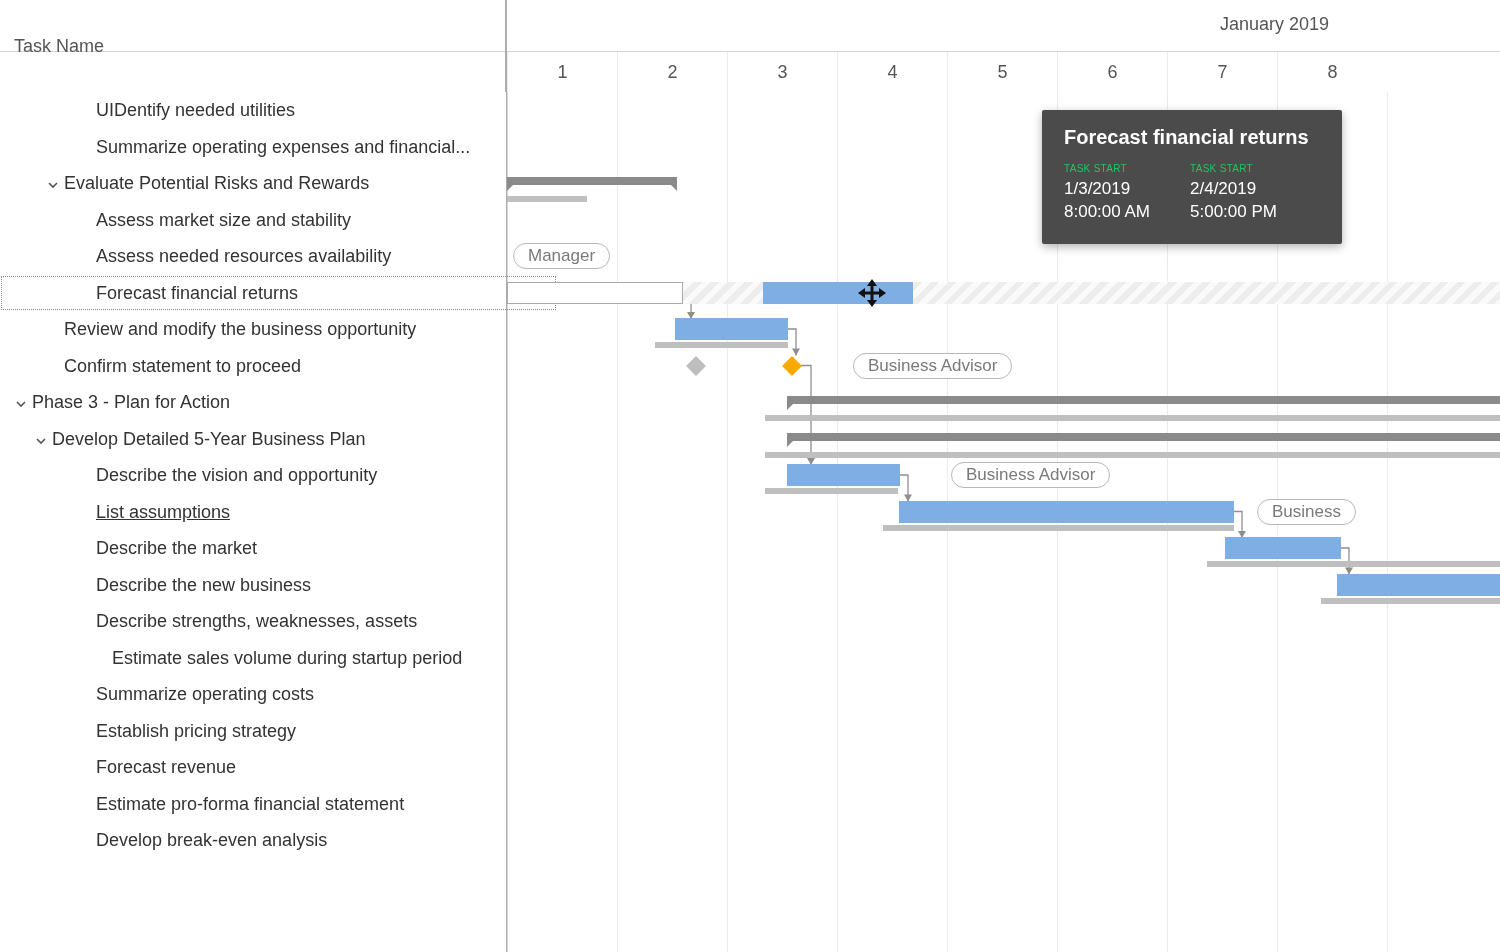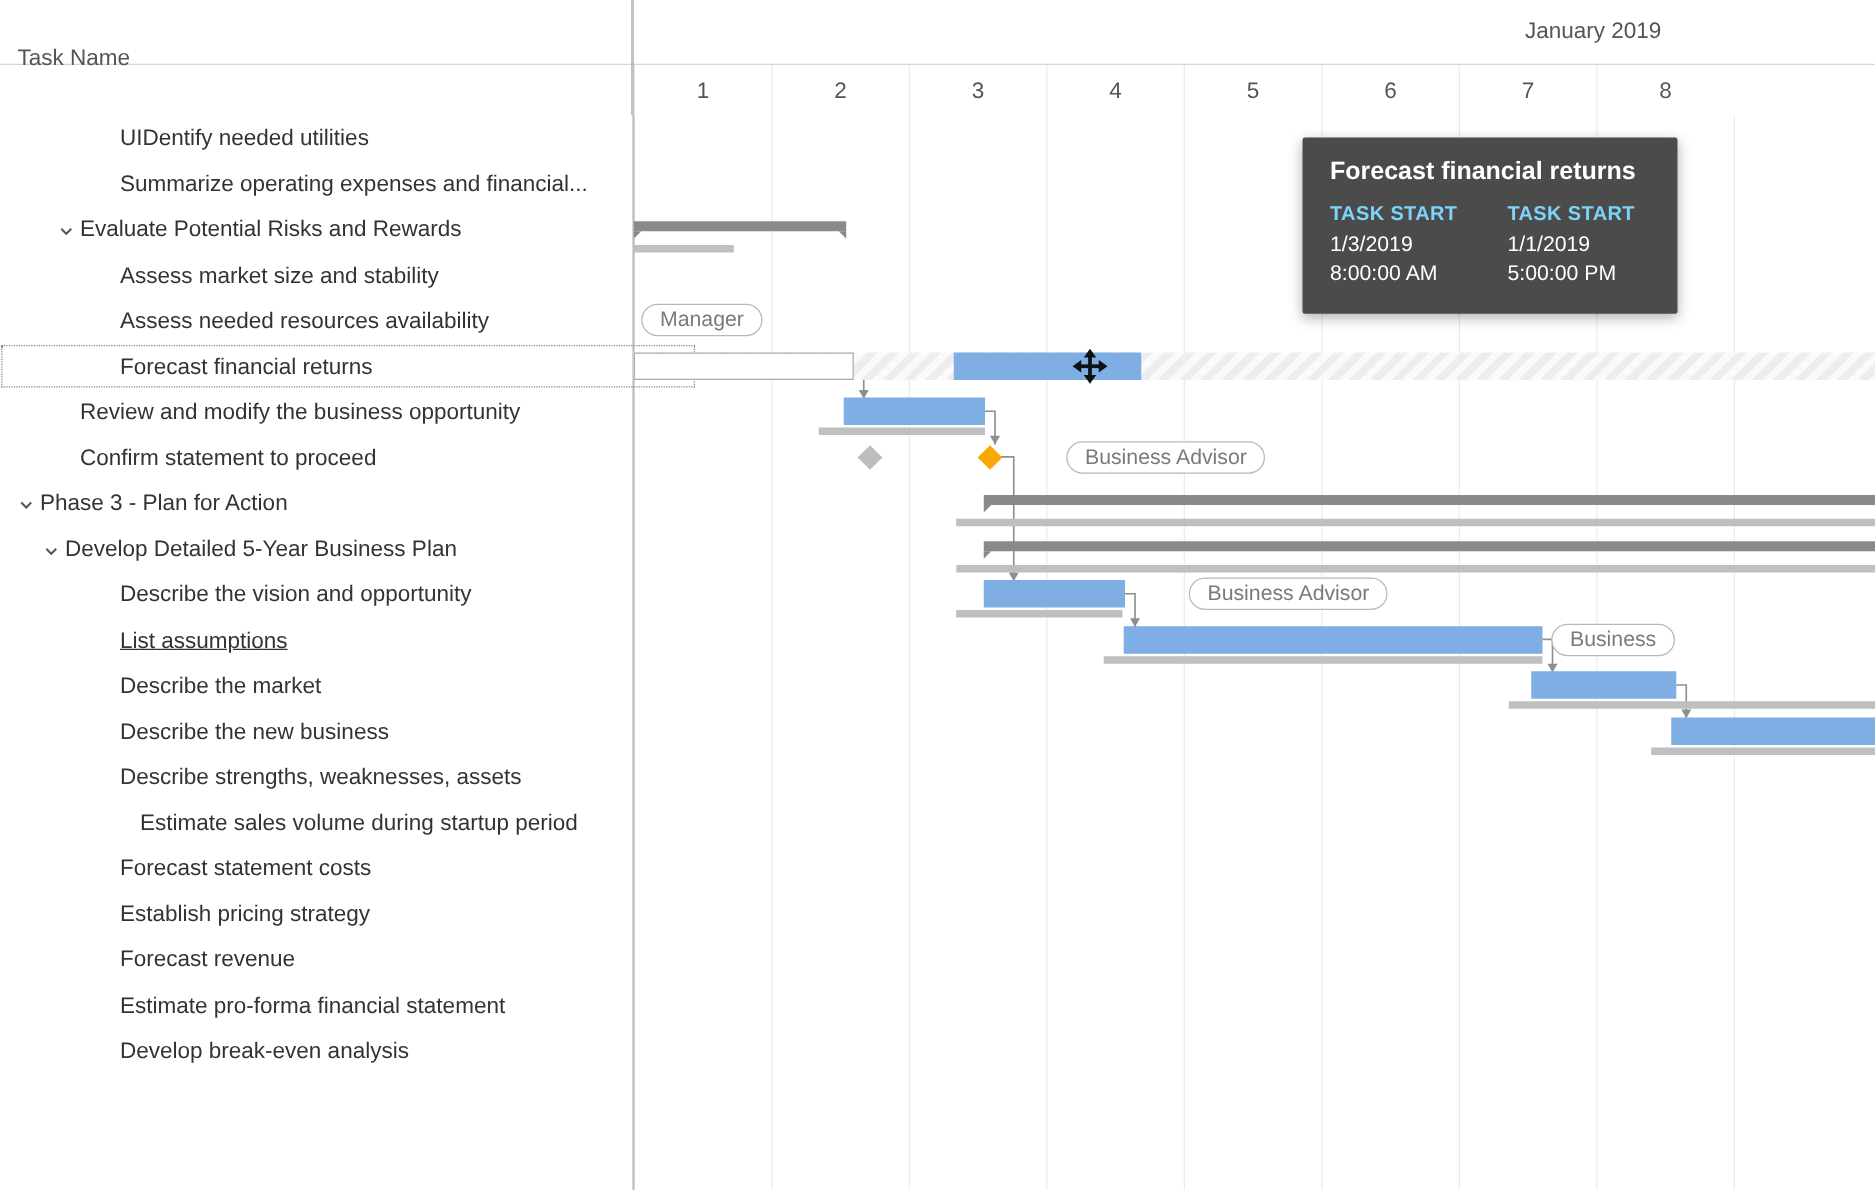--- a/index.html
+++ b/index.html
@@ -45,21 +45,21 @@
   
   .dep-line { stroke:#8e8e8e; fill:none; stroke-width:1.3; }
   .dep-arrow { fill:#8e8e8e; }
   
   .role-pill { position:absolute; top:5px; height:26px; padding:0 14px; border:1px solid #b8b8b8; border-radius:14px; color:#7a7a7a; font-size:17px; line-height:24px; background:#fff; white-space:nowrap; }
   
   
   .tooltip { position:absolute; background:#4b4b4b; color:#fff; padding:16px 22px 20px 22px; border-radius:2px; font-size:15px; min-width:300px; box-shadow:0 3px 10px rgba(0,0,0,.3); }
   .tooltip-title { font-size:20px; font-weight:600; margin-bottom:14px; }
   .tooltip-cols { display:flex; gap:40px; }
-  .tooltip-label { color:#7dd3fc; font-size:16px; font-weight:700; letter-spacing:.3px; margin-bottom:4px; }
+  .tooltip-label { color:#22c55e; font-size:10px; font-weight:400; letter-spacing:.3px; margin-bottom:4px; }
   .tooltip-val { font-size:17px; line-height:1.35; }
   
   .drag-stripe { position:absolute; top:7px; height:22px; background:repeating-linear-gradient(135deg,#ededed 0 6px,#fafafa 6px 12px); }
   
   .move-cursor { position:absolute; width:30px; height:30px; }
   .move-cursor svg{ display:block; }
 </style>
 </head>
 <body>
 
@@ -110,21 +110,21 @@
           </svg></span><span>Phase 3 - Plan for Action</span></div>
       <div class="tree-row" style="padding-left: 34px;"><span class="chev"><svg width="12" height="12" viewBox="0 0 12 12">
             <path d="M2 4 L6 8 L10 4" stroke="#555" stroke-width="1.6" fill="none"></path>
           </svg></span><span>Develop Detailed 5-Year Business Plan</span></div>
       <div class="tree-row" style="padding-left: 96px;"><span>Describe the vision and opportunity</span></div>
       <div class="tree-row" style="padding-left: 96px; text-decoration: underline;"><span>List assumptions</span></div>
       <div class="tree-row" style="padding-left: 96px;"><span>Describe the market</span></div>
       <div class="tree-row" style="padding-left: 96px;"><span>Describe the new business</span></div>
       <div class="tree-row" style="padding-left: 96px;"><span>Describe strengths, weaknesses, assets</span></div>
       <div class="tree-row" style="padding-left: 112px;"><span>Estimate sales volume during startup period</span></div>
-      <div class="tree-row" style="padding-left: 96px;"><span>Forecast statement costs</span></div>
+      <div class="tree-row" style="padding-left: 96px;"><span>Summarize operating costs</span></div>
       <div class="tree-row" style="padding-left: 96px;"><span>Establish pricing strategy</span></div>
       <div class="tree-row" style="padding-left: 96px;"><span>Forecast revenue</span></div>
       <div class="tree-row" style="padding-left: 96px;"><span>Estimate pro-forma financial statement</span></div>
       <div class="tree-row" style="padding-left: 96px;"><span>Develop break-even analysis</span></div>
     </div>
 
   <div class="chart" id="chart">
     <svg id="dep-svg" style="position:absolute;left:0;top:0;width:2000px;height:900px;pointer-events:none;">
         <path class="dep-line" d="M 176 200.5 H 184 V 227 "></path>
         <polygon class="dep-arrow" points="180,220 188,220 184,227"></polygon>
@@ -172,21 +172,21 @@
         <div class="summary-bar" style="left: 280px; width: 2000px;"></div>
       </div>
       <div class="row" style="top: 365px;">
         <div class="baseline" style="left: 258px; width: 133px;"></div>
         <div class="task-bar" style="left: 280px; width: 113px;"></div>
         <div class="role-pill" style="left: 444px;">Business Advisor</div>
       </div>
       <div class="row" style="top: 401.5px;">
         <div class="baseline" style="left: 376px; width: 351px;"></div>
         <div class="task-bar" style="left: 392px; width: 335px;"></div>
-        <div class="role-pill" style="left: 734px;">Business</div>
+        <div class="role-pill" style="left: 750px;">Business</div>
       </div>
       <div class="row" style="top: 438px;">
         <div class="baseline" style="left: 700px; width: 500px;"></div>
         <div class="task-bar" style="left: 718px; width: 116px;"></div>
       </div>
       <div class="row" style="top: 474.5px;">
         <div class="baseline" style="left: 814px; width: 400px;"></div>
         <div class="task-bar" style="left: 830px; width: 400px;"></div>
       </div>
       <div class="row" style="top: 511px;"></div>
@@ -213,19 +213,19 @@
   <div class="tooltip" id="tooltip" style="left: 1042px; top: 110px;">
     <div class="tooltip-title">Forecast financial returns</div>
     <div class="tooltip-cols">
       <div>
         <div class="tooltip-label">TASK START</div>
         <div class="tooltip-val">1/3/2019</div>
         <div class="tooltip-val">8:00:00 AM</div>
       </div>
       <div>
         <div class="tooltip-label">TASK START</div>
-        <div class="tooltip-val">1/1/2019</div>
+        <div class="tooltip-val">2/4/2019</div>
         <div class="tooltip-val">5:00:00 PM</div>
       </div>
     </div>
   </div>
 
 </div>
 
 </body></html>

